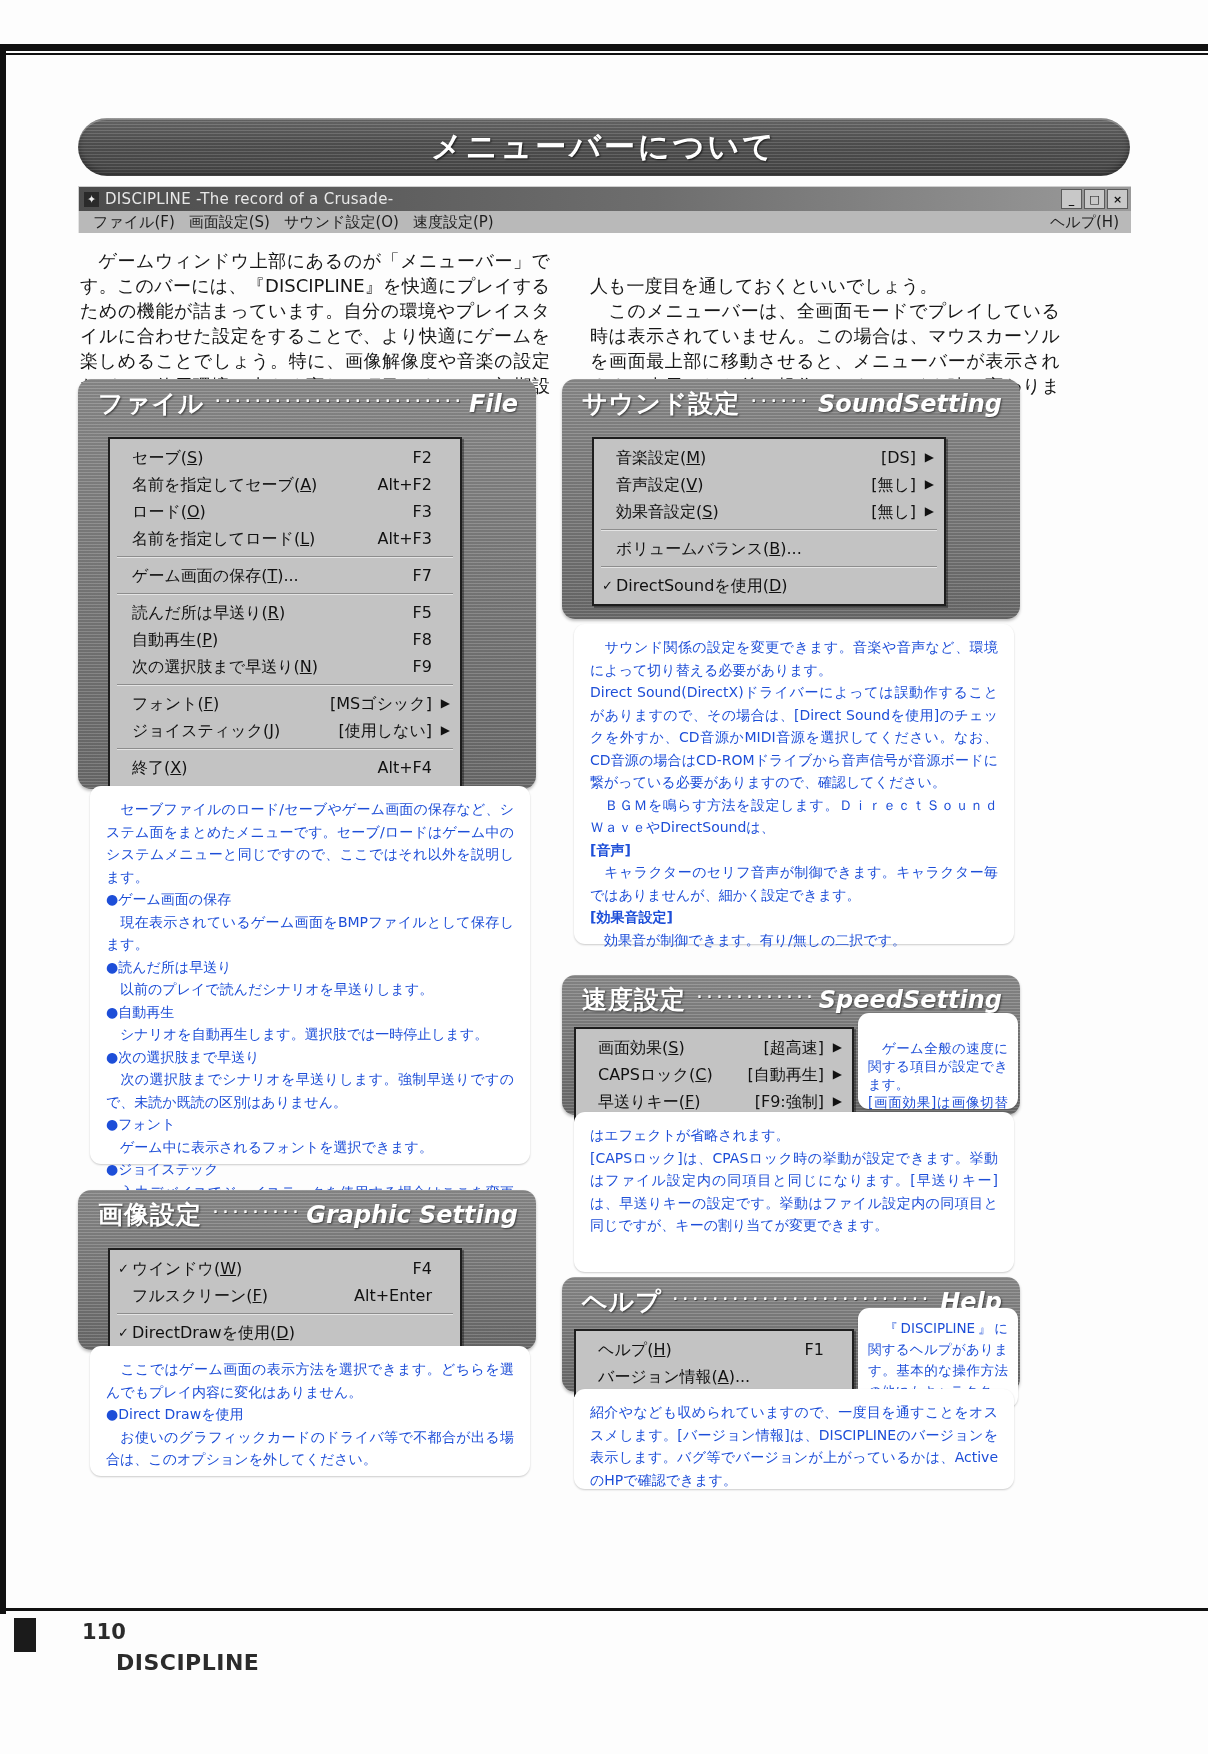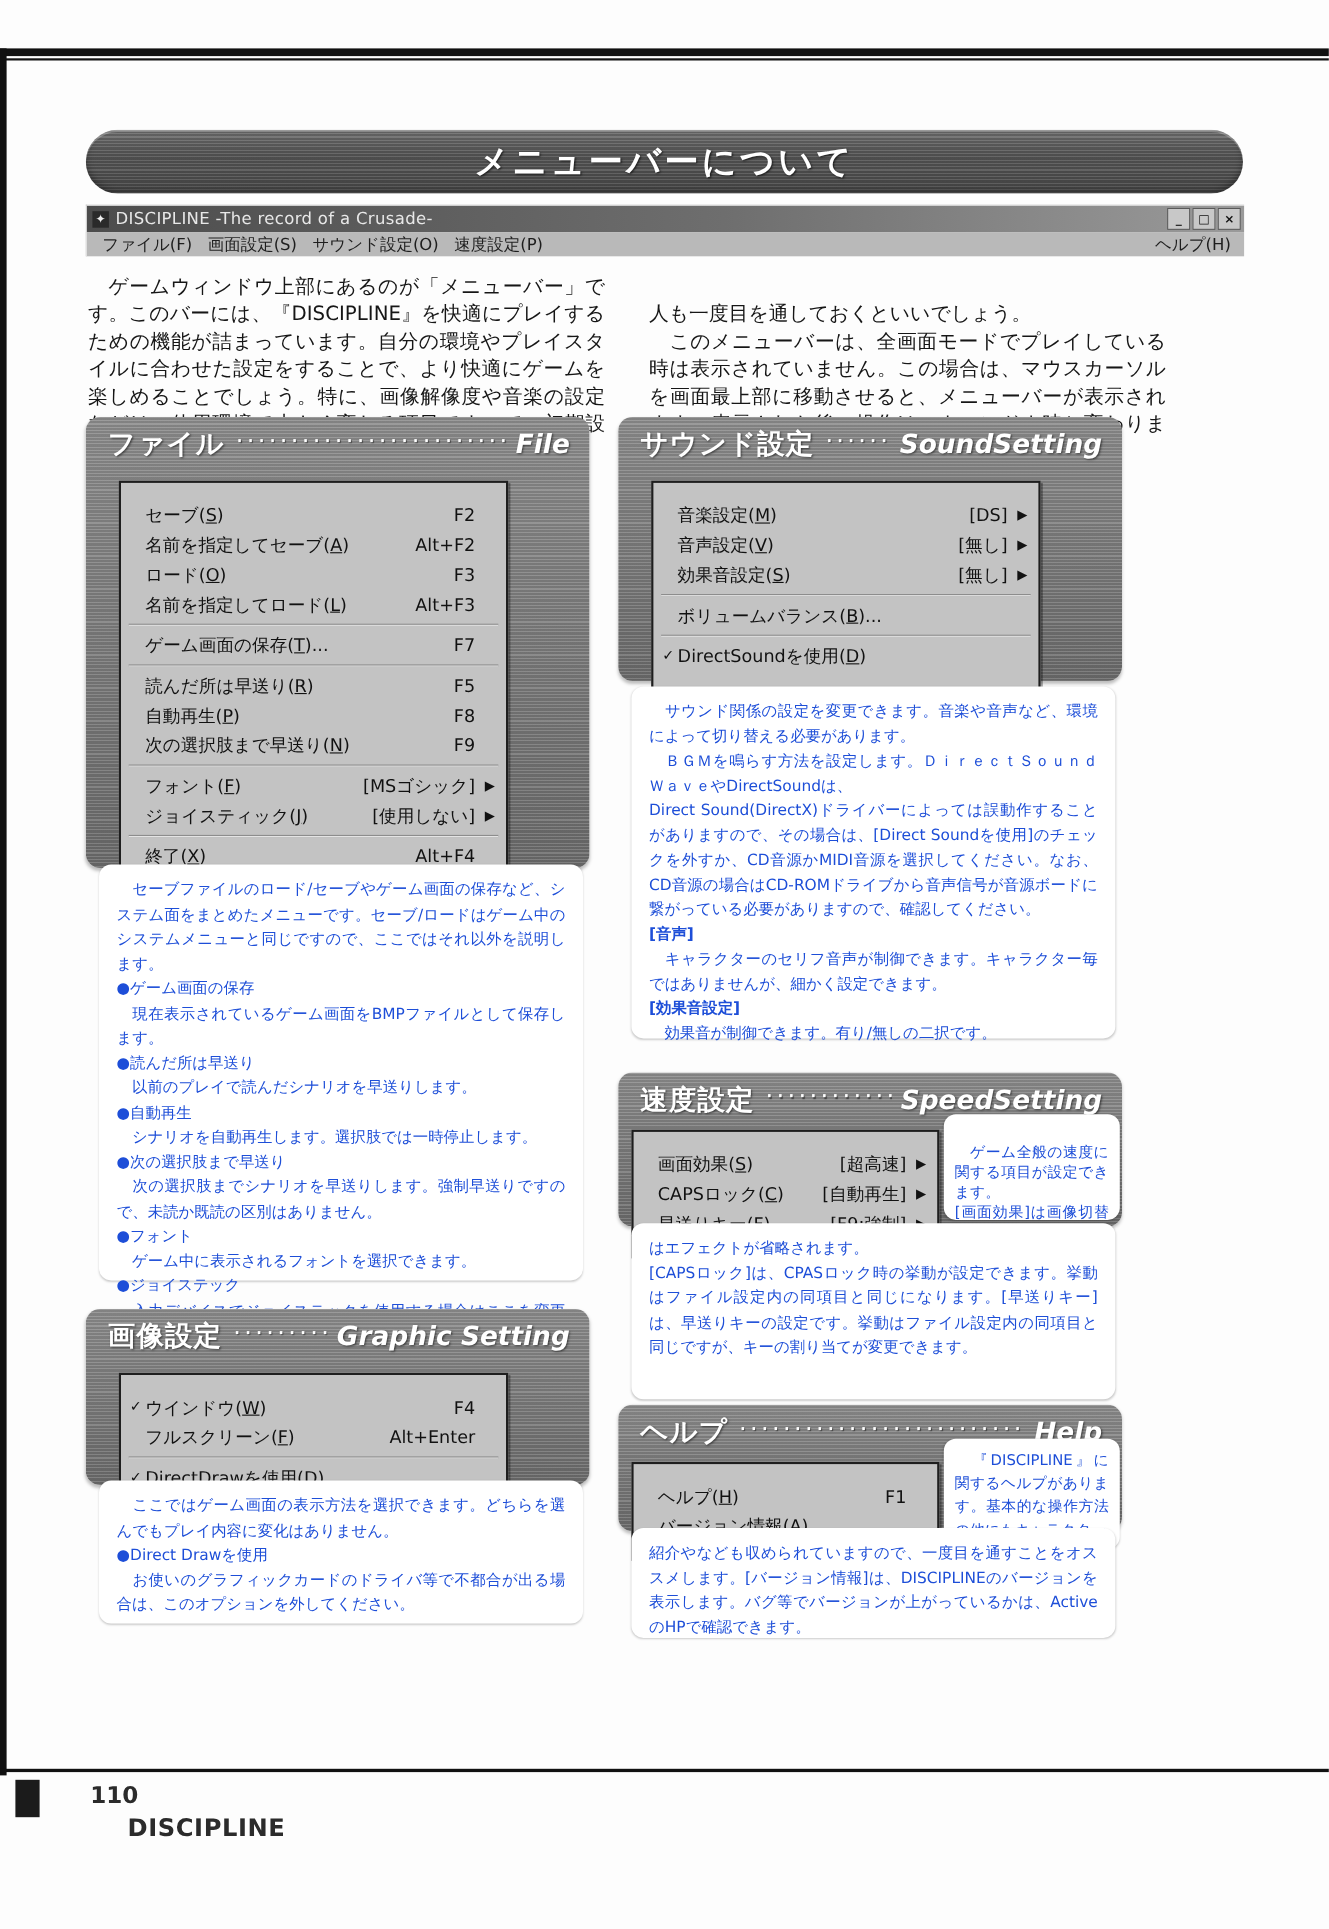--- a/index.html
+++ b/index.html
@@ -107,21 +107,21 @@
   .card-head .en{
     color:#fff;font-size:24px;font-style:italic;font-weight:bold;
     text-shadow:1px 1px 2px rgba(0,0,0,.55);
   }
 
   
   .menu{
     background:#c3c3c3;
     border:2px solid #1e1e1e;
     box-shadow:2px 2px 0 rgba(0,0,0,.35);
-    padding:16px 0;
+    padding:5px 0;
   }
   .menu-row{
     display:flex;align-items:center;
     padding:1px 10px 1px 8px;
     font-size:16px;color:#111;line-height:25px;
     white-space:nowrap;
   }
   .menu-row .chk{width:14px;display:inline-block;font-size:13px;color:#111;}
   .menu-row .lbl{flex:0 0 auto;}
   .menu-row .sp{flex:1 1 auto;min-width:12px;}
@@ -378,22 +378,22 @@
           <span class="lbl">DirectSoundを使用(<span class="u">D</span>)</span>
           <span class="sp"></span>
           <span class="acc"></span>
           <span class="arw"></span>
         </div>
       </div>
   </div>
 
   <div class="note" style="left:574px;top:624px;width:440px;height:320px;">
       <p>　サウンド関係の設定を変更できます。音楽や音声など、環境によって切り替える必要があります。</p>
+      <p>Direct Sound(DirectX)ドライバーによっては誤動作することがありますので、その場合は、[Direct Soundを使用]のチェックを外すか、CD音源かMIDI音源を選択してください。なお、CD音源の場合はCD-ROMドライブから音声信号が音源ボードに繋がっている必要がありますので、確認してください。</p>
       <p>　ＢＧＭを鳴らす方法を設定します。ＤｉｒｅｃｔＳｏｕｎｄＷａｖｅやDirectSoundは、</p>
-      <p>Direct Sound(DirectX)ドライバーによっては誤動作することがありますので、その場合は、[Direct Soundを使用]のチェックを外すか、CD音源かMIDI音源を選択してください。なお、CD音源の場合はCD-ROMドライブから音声信号が音源ボードに繋がっている必要がありますので、確認してください。</p>
       <p><b>[音声]</b></p>
       <p>　キャラクターのセリフ音声が制御できます。キャラクター毎ではありませんが、細かく設定できます。</p>
       <p><b>[効果音設定]</b></p>
       <p>　効果音が制御できます。有り/無しの二択です。</p>
     </div>
 
   <div class="card" style="left:562px;top:975px;width:458px;height:140px;">
     <div class="card-head">
       <span class="jp">速度設定</span>
       <span class="dots">·························</span>

